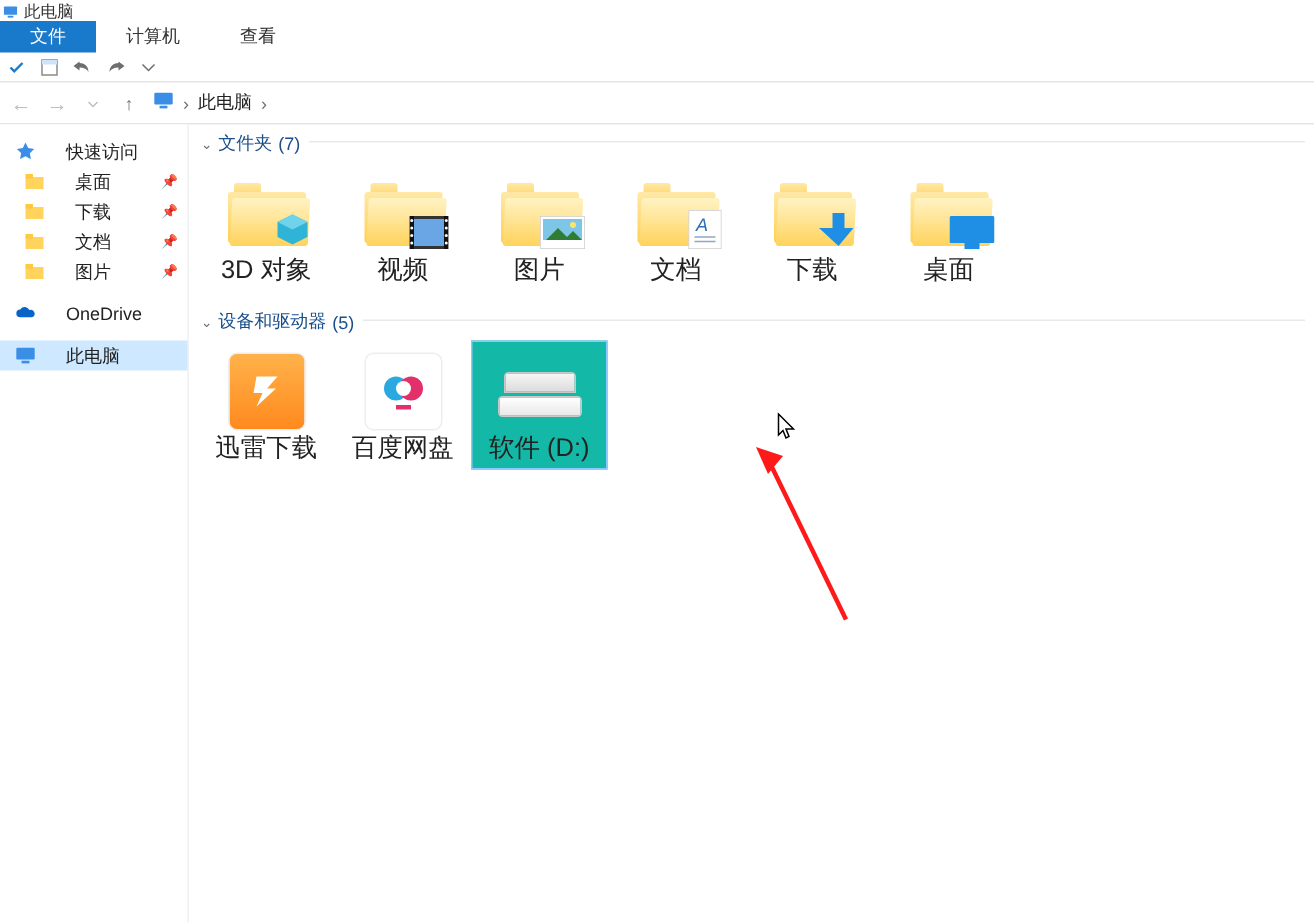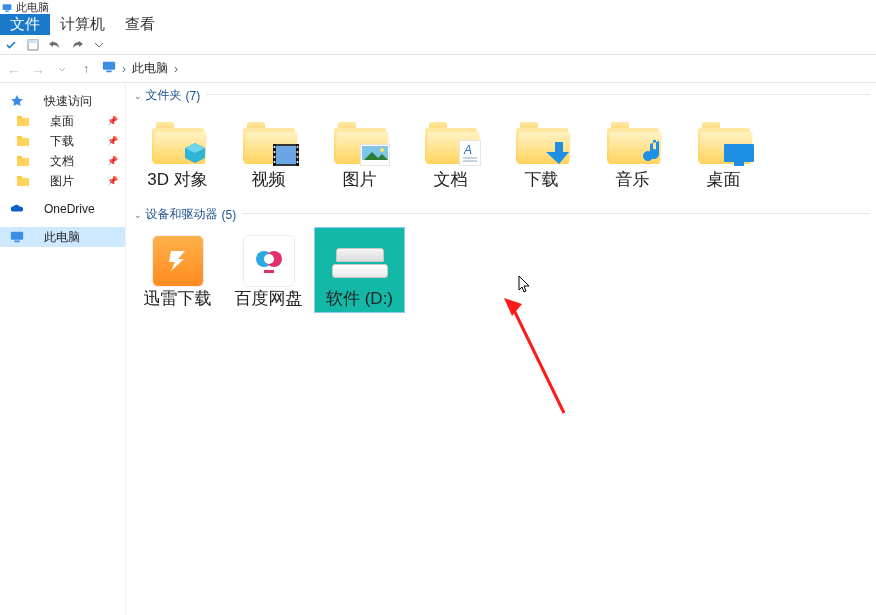--- a/index.html
+++ b/index.html
@@ -1,21 +1,21 @@
 <!DOCTYPE html>
 <html><head>
 <meta charset="utf-8">
 <style>
   html,body{margin:0;padding:0;font-family:"Segoe UI","Microsoft YaHei",sans-serif;font-size:12px;color:#222;background:#fff;width:876px;height:615px;overflow:hidden}
   *{box-sizing:border-box}
   .titlebar{height:14px;display:flex;align-items:center;padding-left:2px;gap:4px;background:#fff}
   .titlebar .pc-glyph{width:10px;height:10px;display:inline-block}
   .titlebar .title{font-size:11px;color:#333}
   .ribbon-tabs{height:21px;display:flex;align-items:stretch;background:#fff;border-bottom:0}
-  .ribbon-tab{padding:3px 10px;font-size:15px;color:#333;display:flex;align-items:center}
+  .ribbon-tab{padding:3px 20px;font-size:12px;color:#333;display:flex;align-items:center}
   .ribbon-tab.primary{background:#1979ca;color:#fff}
   .qat{height:20px;display:flex;align-items:center;gap:8px;padding-left:4px;border-bottom:1px solid #e5e5e5}
   .qat .btn{width:14px;height:14px;display:flex;align-items:center;justify-content:center;color:#6e6e6e}
   .qat .btn.accent{color:#1979ca}
   .qat .chev{width:10px;height:10px}
   .navbar{height:28px;display:flex;align-items:center;gap:8px;padding:0 6px;border-bottom:1px solid #e5e5e5}
   .nav-arrow{color:#bfbfbf;width:16px;text-align:center;font-size:14px}
   .nav-up{width:16px;text-align:center;color:#6e6e6e}
   .breadcrumb{display:flex;align-items:center;gap:6px;flex:1}
   .bc-sep{color:#6e6e6e}
@@ -276,33 +276,20 @@
               <div class="body1"></div>
               <div class="front"></div>
             <svg class="inset" width="26" height="26" viewBox="0 0 26 26">
                 <path d="M9 2h8v10h6L13 24 0 12h9V2z" fill="#1f8fe6"></path>
               </svg>
           </div>
         </div>
         <div class="label">下载</div>
       </div>
 
-      <div class="item">
-        <div class="icon-wrap">
-          <div class="folder">
-              <div class="tab"></div>
-              <div class="body1"></div>
-              <div class="front"></div>
-            <svg class="inset" width="24" height="28" viewBox="0 0 24 28">
-                <path d="M14 2v16a5 5 0 11-3-4.6V6l9-3v13a5 5 0 11-3-4.6V2h-3z" fill="#1f8fe6"></path>
-              </svg>
-          </div>
-        </div>
-        <div class="label">音乐</div>
-      </div>
 
       <div class="item">
         <div class="icon-wrap">
           <div class="folder">
               <div class="tab"></div>
               <div class="body1"></div>
               <div class="front"></div>
             <svg class="inset" width="30" height="22" viewBox="0 0 30 22">
                 <rect x="0" y="0" width="30" height="18" rx="1" fill="#1f8fe6"></rect>
                 <rect x="10" y="18" width="10" height="4" fill="#1f8fe6"></rect>

